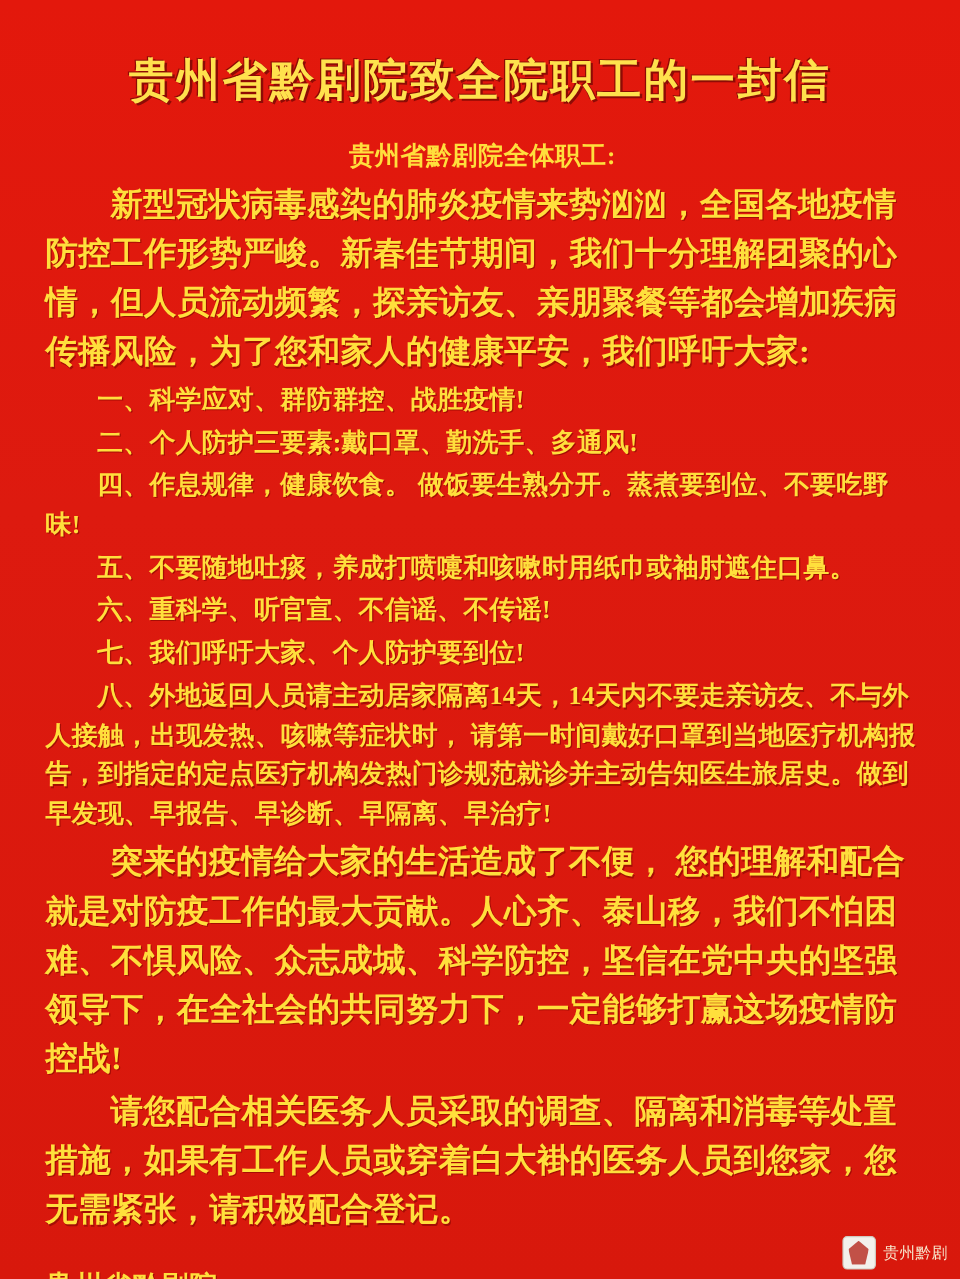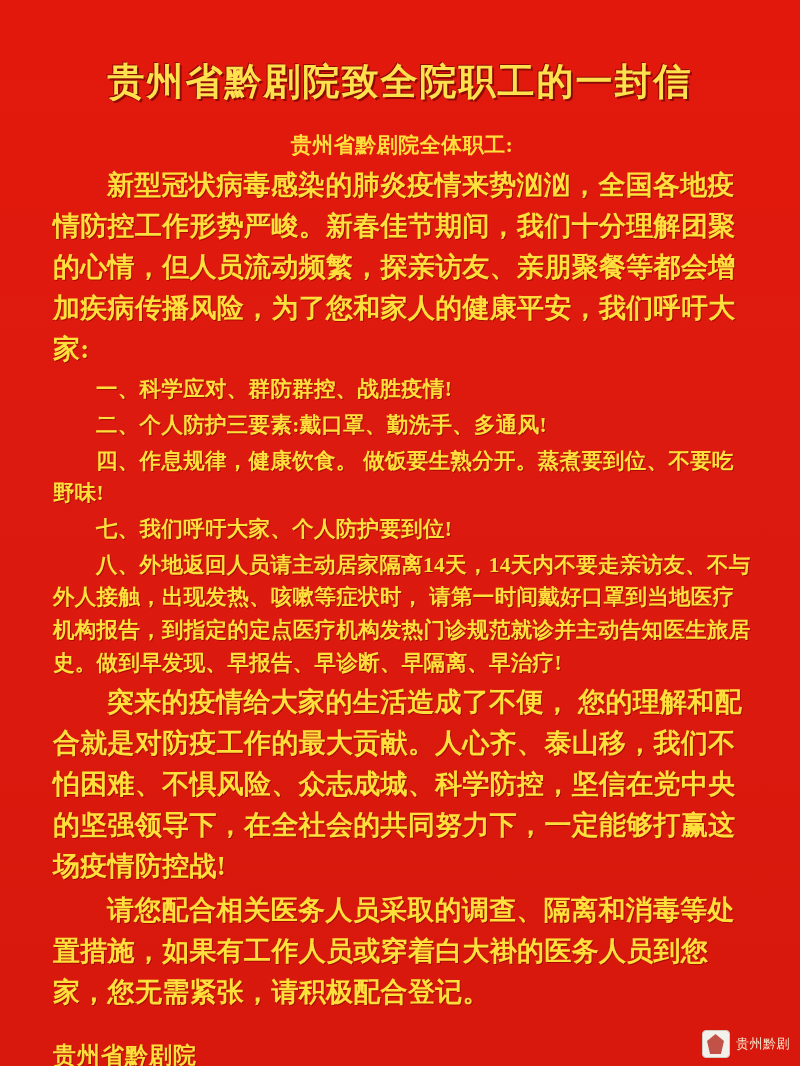--- a/index.html
+++ b/index.html
@@ -12,21 +12,21 @@
     background: #e01b10;
     font-family: "Liberation Serif", "DejaVu Serif", serif;
     overflow: hidden;
     position: relative;
   }
   .poster {
     width: 800px;
     height: 1066px;
     background: linear-gradient(180deg, #e3180c 0%, #dd1a0f 40%, #d8180c 100%);
     box-sizing: border-box;
-    padding: 15px;
+    padding: 0;
     position: relative;
   }
   .title {
     text-align: center;
     color: #ffe14d;
     font-size: 37px;
     font-weight: bold;
     letter-spacing: 2px;
     padding-top: 42px;
     padding-bottom: 6px;
@@ -126,20 +126,22 @@
 
   <div class="body-wrap">
 
     <div class="salutation">贵州省黔剧院全体职工:</div>
 
     <p class="para">新型冠状病毒感染的肺炎疫情来势汹汹，全国各地疫情防控工作形势严峻。新春佳节期间，我们十分理解团聚的心情，但人员流动频繁，探亲访友、亲朋聚餐等都会增加疾病传播风险，为了您和家人的健康平安，我们呼吁大家:</p>
 
     <p class="item">一、科学应对、群防群控、战胜疫情!</p>
     <p class="item">二、个人防护三要素:戴口罩、勤洗手、多通风!</p>
     <p class="item">四、作息规律，健康饮食。 做饭要生熟分开。蒸煮要到位、不要吃野味!</p>
+    <p class="item">五、不要随地吐痰，养成打喷嚏和咳嗽时用纸巾或袖肘遮住口鼻。</p>
+    <p class="item">六、重科学、听官宣、不信谣、不传谣!</p>
     <p class="item">七、我们呼吁大家、个人防护要到位!</p>
     <p class="item">八、外地返回人员请主动居家隔离14天，14天内不要走亲访友、不与外人接触，出现发热、咳嗽等症状时， 请第一时间戴好口罩到当地医疗机构报告，到指定的定点医疗机构发热门诊规范就诊并主动告知医生旅居史。做到早发现、早报告、早诊断、早隔离、早治疗!</p>
 
     <p class="para">突来的疫情给大家的生活造成了不便， 您的理解和配合就是对防疫工作的最大贡献。人心齐、泰山移，我们不怕困难、不惧风险、众志成城、科学防控，坚信在党中央的坚强领导下，在全社会的共同努力下，一定能够打赢这场疫情防控战!</p>
     <p class="para">请您配合相关医务人员采取的调查、隔离和消毒等处置措施，如果有工作人员或穿着白大褂的医务人员到您家，您无需紧张，请积极配合登记。</p>
 
     <div class="signature">
       <div class="sig-org">贵州省黔剧院</div>
       <div class="sig-date">2020年1月21日</div>
     </div>

